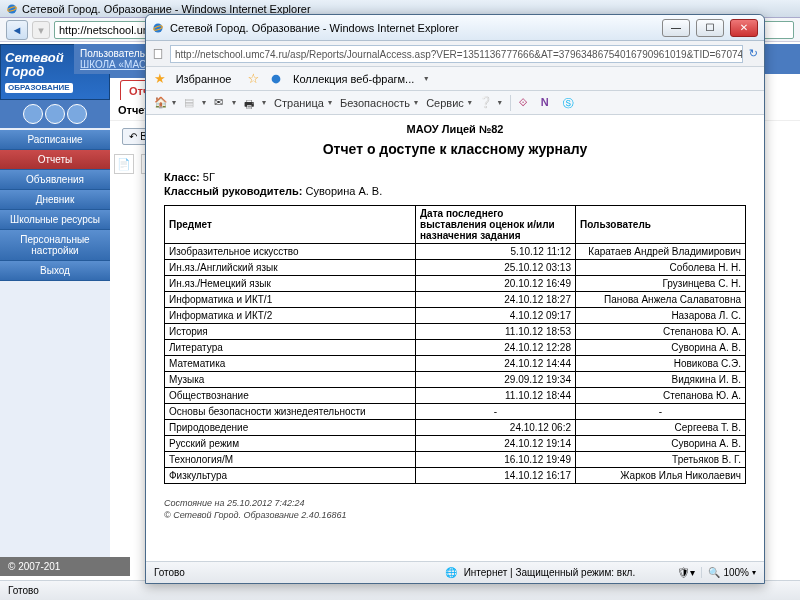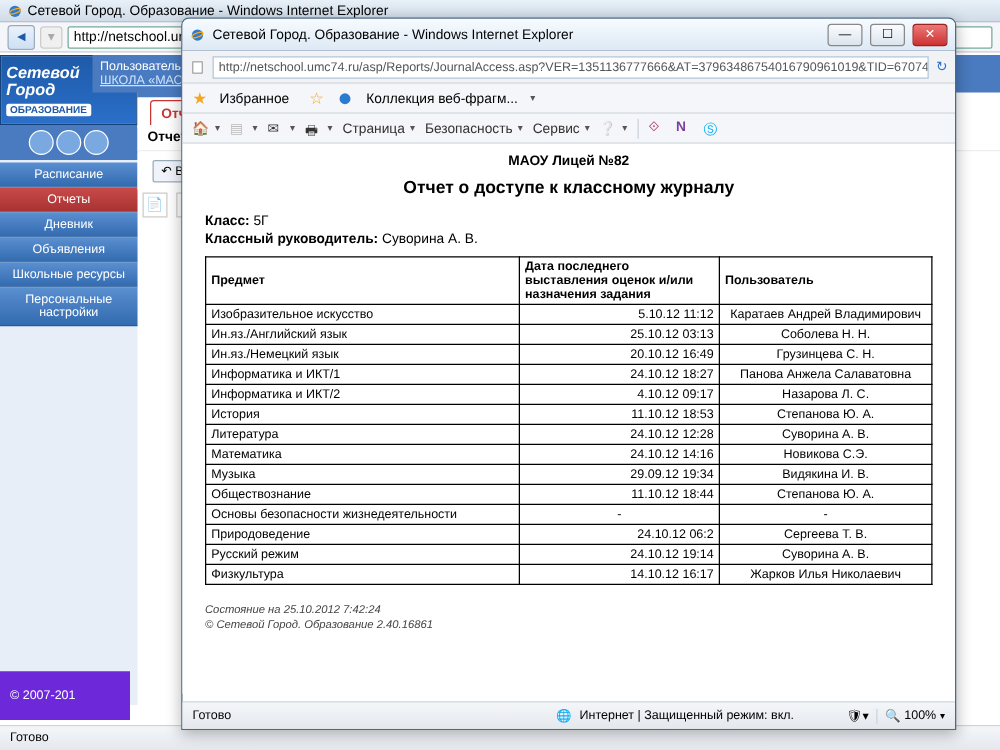--- a/index.html
+++ b/index.html
@@ -20,21 +20,21 @@
   .logo-box .badge { background:#fff; color:#1e5aa8; display:inline-block; padding:1px 3px; font-size:8px; margin-top:3px; border-radius:2px;}
   .user-row { background:#4a7bc0; color:#fff; font-size:10px; padding:4px; height:34px; overflow:hidden;}
   .tab-reports { background:#fff; border:1px solid #c33; border-bottom:none; color:#c33; padding:4px 8px; margin:6px 4px 0 10px; display:inline-block; font-size:11px; font-weight:bold; border-radius:3px 3px 0 0;}
   .back-btn { display:inline-block; margin:4px 8px; border:1px solid #9ab; background:#f0f4fa; padding:2px 6px; font-size:10px; border-radius:2px;}
   .doc-ic { display:inline-block; width:20px; height:20px; border:1px solid #ccc; background:#fff; margin-right:4px; text-align:center; line-height:18px; font-size:11px;}
   .nav-items { margin-top:2px;border-radius:28px; }
   .nav-item { background: linear-gradient(#5a8fd0,#336bb0); color:#fff; padding:4px 6px; font-size:10px; border-bottom:1px solid #245a9a; text-align:center;}
   .nav-item.sel { background: linear-gradient(#c94a4a,#a83232); }
   .nav-icons-top { background:#4a7bc0; padding:4px; text-align:center; display:flex; justify-content:center; gap:2px;}
   .nav-ic-round { width:20px; height:20px; border-radius:50%; background:#7aa8e0; display:inline-block; border:1px solid #fff;}
-  .copyright { background:#6d28d9; color:#fff; font-size:10px; padding:14px 8px; position:absolute; bottom:24px; left:0; width:104px;}
+  .copyright { background:#737373; color:#fff; font-size:10px; padding:4px 8px; position:absolute; bottom:24px; left:0; width:130px;}
   
   
   .popup { position:absolute; left:145px; top:14px; width:620px; height:570px; background:#fff; border:1px solid #4a6a8a; border-radius:6px 6px 0 0; box-shadow:0 3px 12px rgba(0,0,0,.3); }
   .pop-titlebar { height:26px; background:linear-gradient(#f7fbff,#dde9f5); border-radius:6px 6px 0 0; border-bottom:1px solid #b0c0d0; display:flex; align-items:center; padding:0 6px; gap:6px;}
   .pop-title-text { flex:1; font-size:11px; color:#000; overflow:hidden; white-space:nowrap;}
   .win-btn { width:28px; height:18px; border:1px solid #888; border-radius:3px; background:linear-gradient(#fafcff,#dce4ec); font-size:10px; text-align:center; line-height:15px;}
   .win-btn.close { background:linear-gradient(#e77,#c33); color:#fff; border-color:#922;}
   .pop-addrbar { height:26px; background:#f0f2f5; border-bottom:1px solid #ccd4dc; display:flex; align-items:center; padding:0 6px; gap:6px;}
   .pop-url { flex:1; height:18px; border:1px solid #b0c4d8; background:#fff; padding:0 4px; font-size:10px; color:#555; line-height:18px; overflow:hidden; white-space:nowrap;}
   .pop-fav { height:24px; background:#f4f6f9; border-bottom:1px solid #ccd4dc; display:flex; align-items:center; padding:0 8px; gap:10px; font-size:11px;}
@@ -49,21 +49,21 @@
   .school-name { text-align:center; font-size:11px; font-weight:bold; margin-bottom:6px;}
   .report-title { text-align:center; font-size:14px; font-weight:bold; margin-bottom:14px;}
   .meta-row { font-size:11px; margin:2px 0;}
   .meta-row b { font-weight:bold; }
   
   table.data { border-collapse:collapse; width:100%; margin-top:8px; font-size:10px;}
   table.data th, table.data td { border:1px solid #000; padding:2px 4px; }
   table.data th { background:#fff; font-weight:bold; text-align:left; font-size:10px;}
   table.data td.c1 { text-align:left;}
   table.data td.c2 { text-align:right;}
-  table.data td.c3 { text-align:center;margin-top:10px;}
+  table.data td.c3 { text-align:right;margin-top:10px;}
   table.data td.center { text-align:center;}
   
   .footer-note { margin-top:14px; font-size:9px; font-style:italic; color:#444; line-height:1.3;}
   
   .pop-status { position:absolute; bottom:0; left:0; right:0; height:22px; background:linear-gradient(#f4f6f9,#e4e8ed); border-top:1px solid #ccd4dc; display:flex; align-items:center; padding:0 8px; font-size:10px; gap:6px;}
   .pop-status .spacer { flex:1;}
   .zoom-box { border-left:1px solid #ccd4dc; padding-left:6px; display:flex; align-items:center; gap:3px;}
   
   .outer-status { position:absolute; bottom:0; left:0; right:0; height:20px; background:linear-gradient(#f4f6f9,#e4e8ed); border-top:1px solid #ccd4dc; padding:2px 8px; font-size:10px; display:flex; align-items:center;}
   
@@ -96,24 +96,25 @@
       <span class="badge">ОБРАЗОВАНИЕ</span>
     </div>
     <div class="nav-icons-top">
       <span class="nav-ic-round"></span>
       <span class="nav-ic-round"></span>
       <span class="nav-ic-round"></span>
     </div>
     <div class="nav-items">
       <div class="nav-item">Расписание</div>
       <div class="nav-item sel">Отчеты</div>
+      <div class="nav-item">Объявления</div>
       <div class="nav-item">Дневник</div>
-      <div class="nav-item">Объявления</div>
       <div class="nav-item">Школьные ресурсы</div>
       <div class="nav-item">Персональные настройки</div>
+      <div class="nav-item">Выход</div>
     </div>
   </div>
 
   <div style="position:absolute;left:74px;top:44px;right:0;height:30px;background:#4a7bc0;color:#fff;padding:4px 6px;font-size:10px;">
     <span>Пользователь</span><br>
     <a href="#" style="color:#cde3ff;">ШКОЛА «МАО»</a>
   </div>
   <div style="position:absolute;left:110px;top:78px;right:0;height:24px;background:#fff;border-bottom:1px solid #ddd;">
     <span class="tab-reports" style="margin-top:2px;">Отчеты</span>
   </div>
@@ -245,21 +246,21 @@
             <td class="c2">11.10.12 18:53</td>
             <td class="c3">Степанова Ю. А.</td>
           </tr>
           <tr>
             <td class="c1">Литература</td>
             <td class="c2">24.10.12 12:28</td>
             <td class="c3">Суворина А. В.</td>
           </tr>
           <tr>
             <td class="c1">Математика</td>
-            <td class="c2">24.10.12 14:16</td>
+            <td class="c2">24.10.12 14:44</td>
             <td class="c3">Новикова С.Э.</td>
           </tr>
           <tr>
             <td class="c1">Музыка</td>
             <td class="c2">29.09.12 19:34</td>
             <td class="c3">Видякина И. В.</td>
           </tr>
           <tr>
             <td class="c1">Обществознание</td>
             <td class="c2">11.10.12 18:44</td>
@@ -272,20 +273,25 @@
           </tr>
           <tr>
             <td class="c1">Природоведение</td>
             <td class="c2">24.10.12 06:2</td>
             <td class="c3">Сергеева Т. В.</td>
           </tr>
           <tr>
             <td class="c1">Русский режим</td>
             <td class="c2">24.10.12 19:14</td>
             <td class="c3">Суворина А. В.</td>
+          </tr>
+          <tr>
+            <td class="c1">Технология/М</td>
+            <td class="c2">16.10.12 19:49</td>
+            <td class="c3">Третьяков В. Г.</td>
           </tr>
           <tr>
             <td class="c1">Физкультура</td>
             <td class="c2">14.10.12 16:17</td>
             <td class="c3">Жарков Илья Николаевич</td>
           </tr>
         </tbody>
     </table>
 
     <div class="footer-note">

